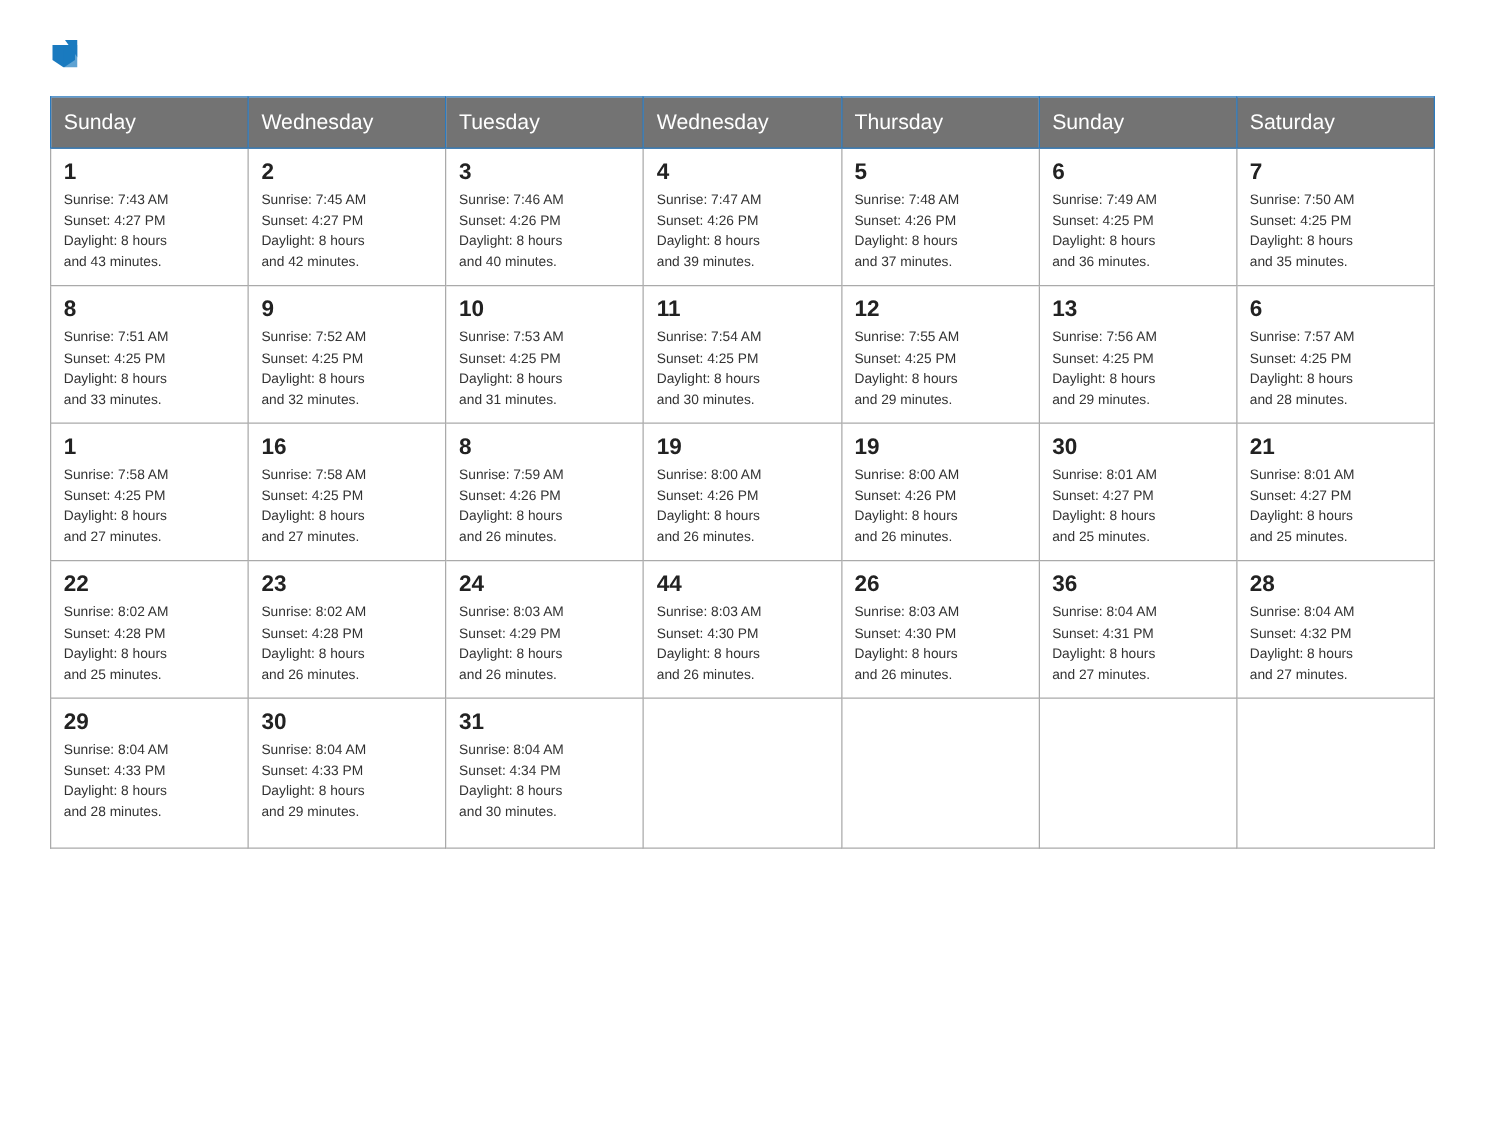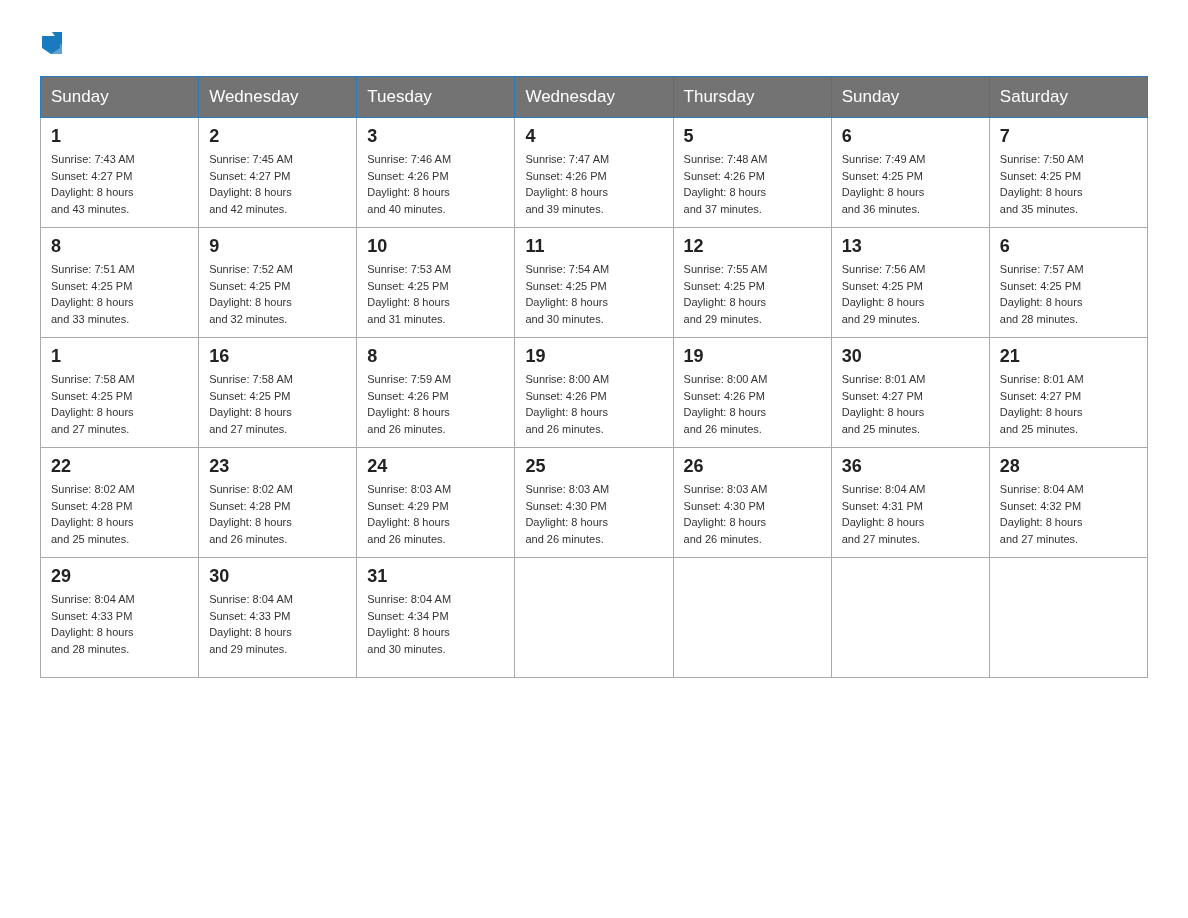--- a/index.html
+++ b/index.html
@@ -348,21 +348,21 @@
         <td>
           <span class="day-num">24</span>
         <div class="day-info">
           Sunrise: 8:03 AM<br>
           Sunset: 4:29 PM<br>
           Daylight: 8 hours<br>
           and 26 minutes.
         </div>
         </td>
         <td>
-          <span class="day-num">25</span>
+          <span class="day-num">44</span>
         <div class="day-info">
           Sunrise: 8:03 AM<br>
           Sunset: 4:30 PM<br>
           Daylight: 8 hours<br>
           and 26 minutes.
         </div>
         </td>
         <td>
           <span class="day-num">26</span>
         <div class="day-info">

